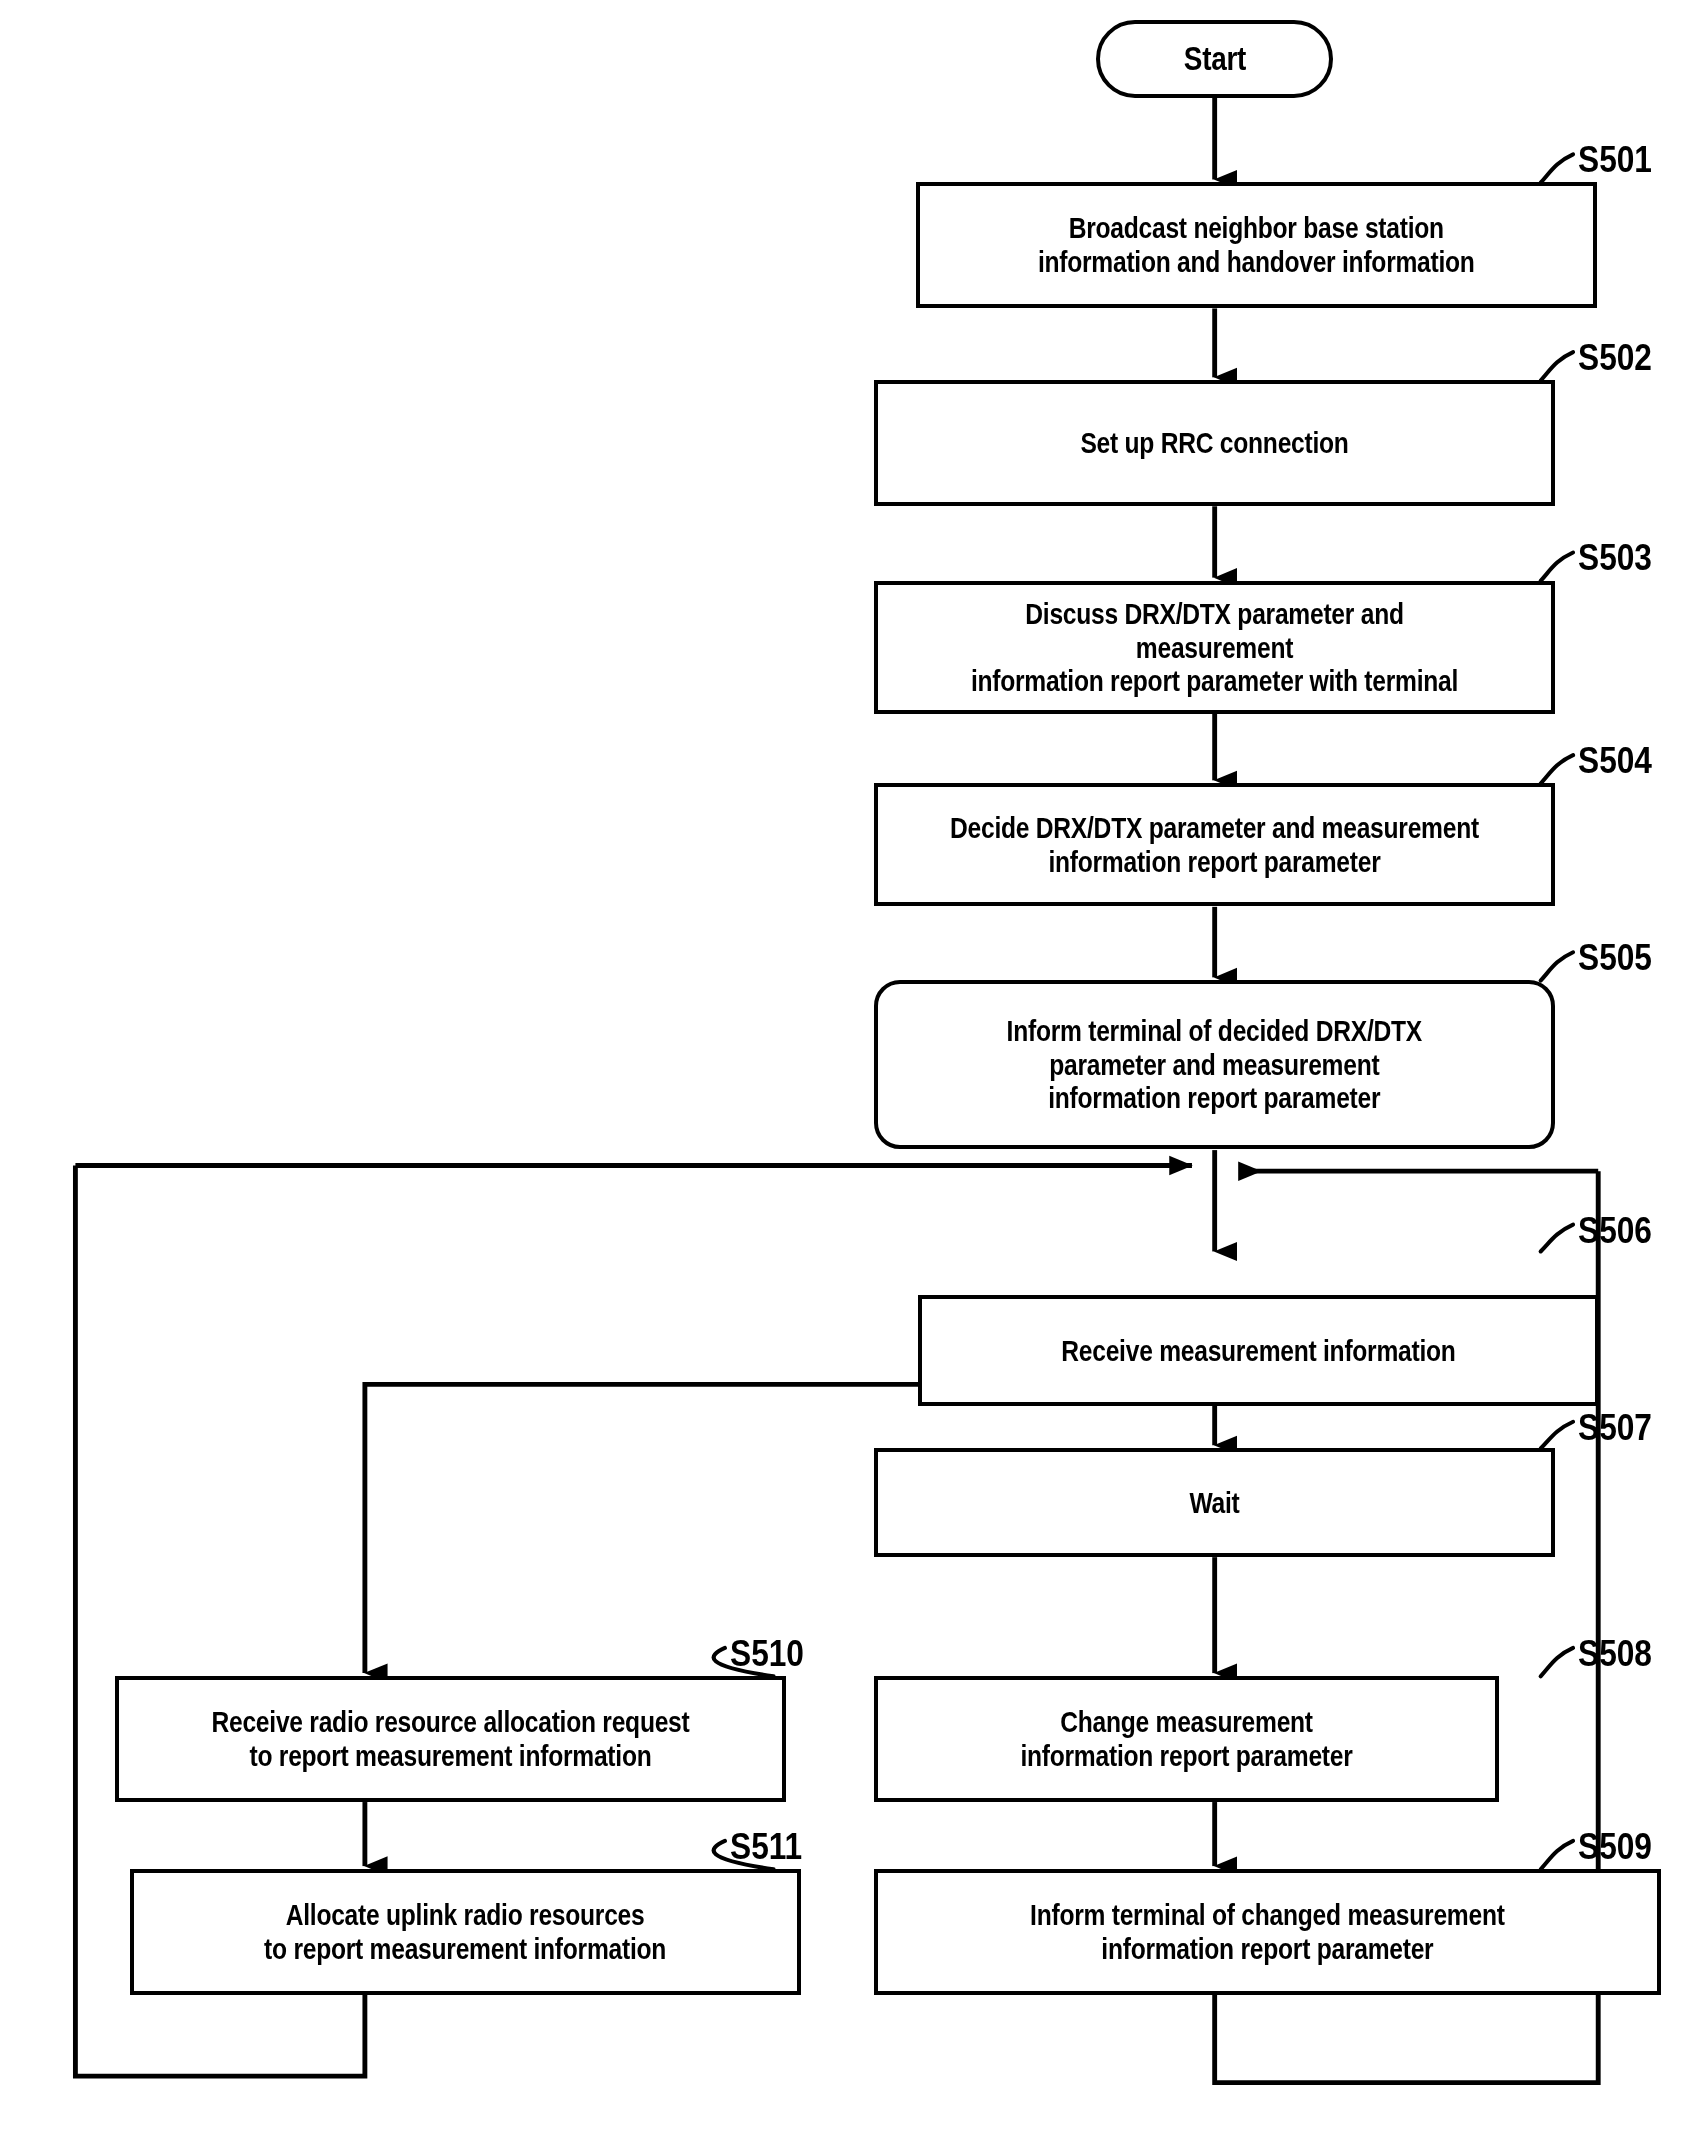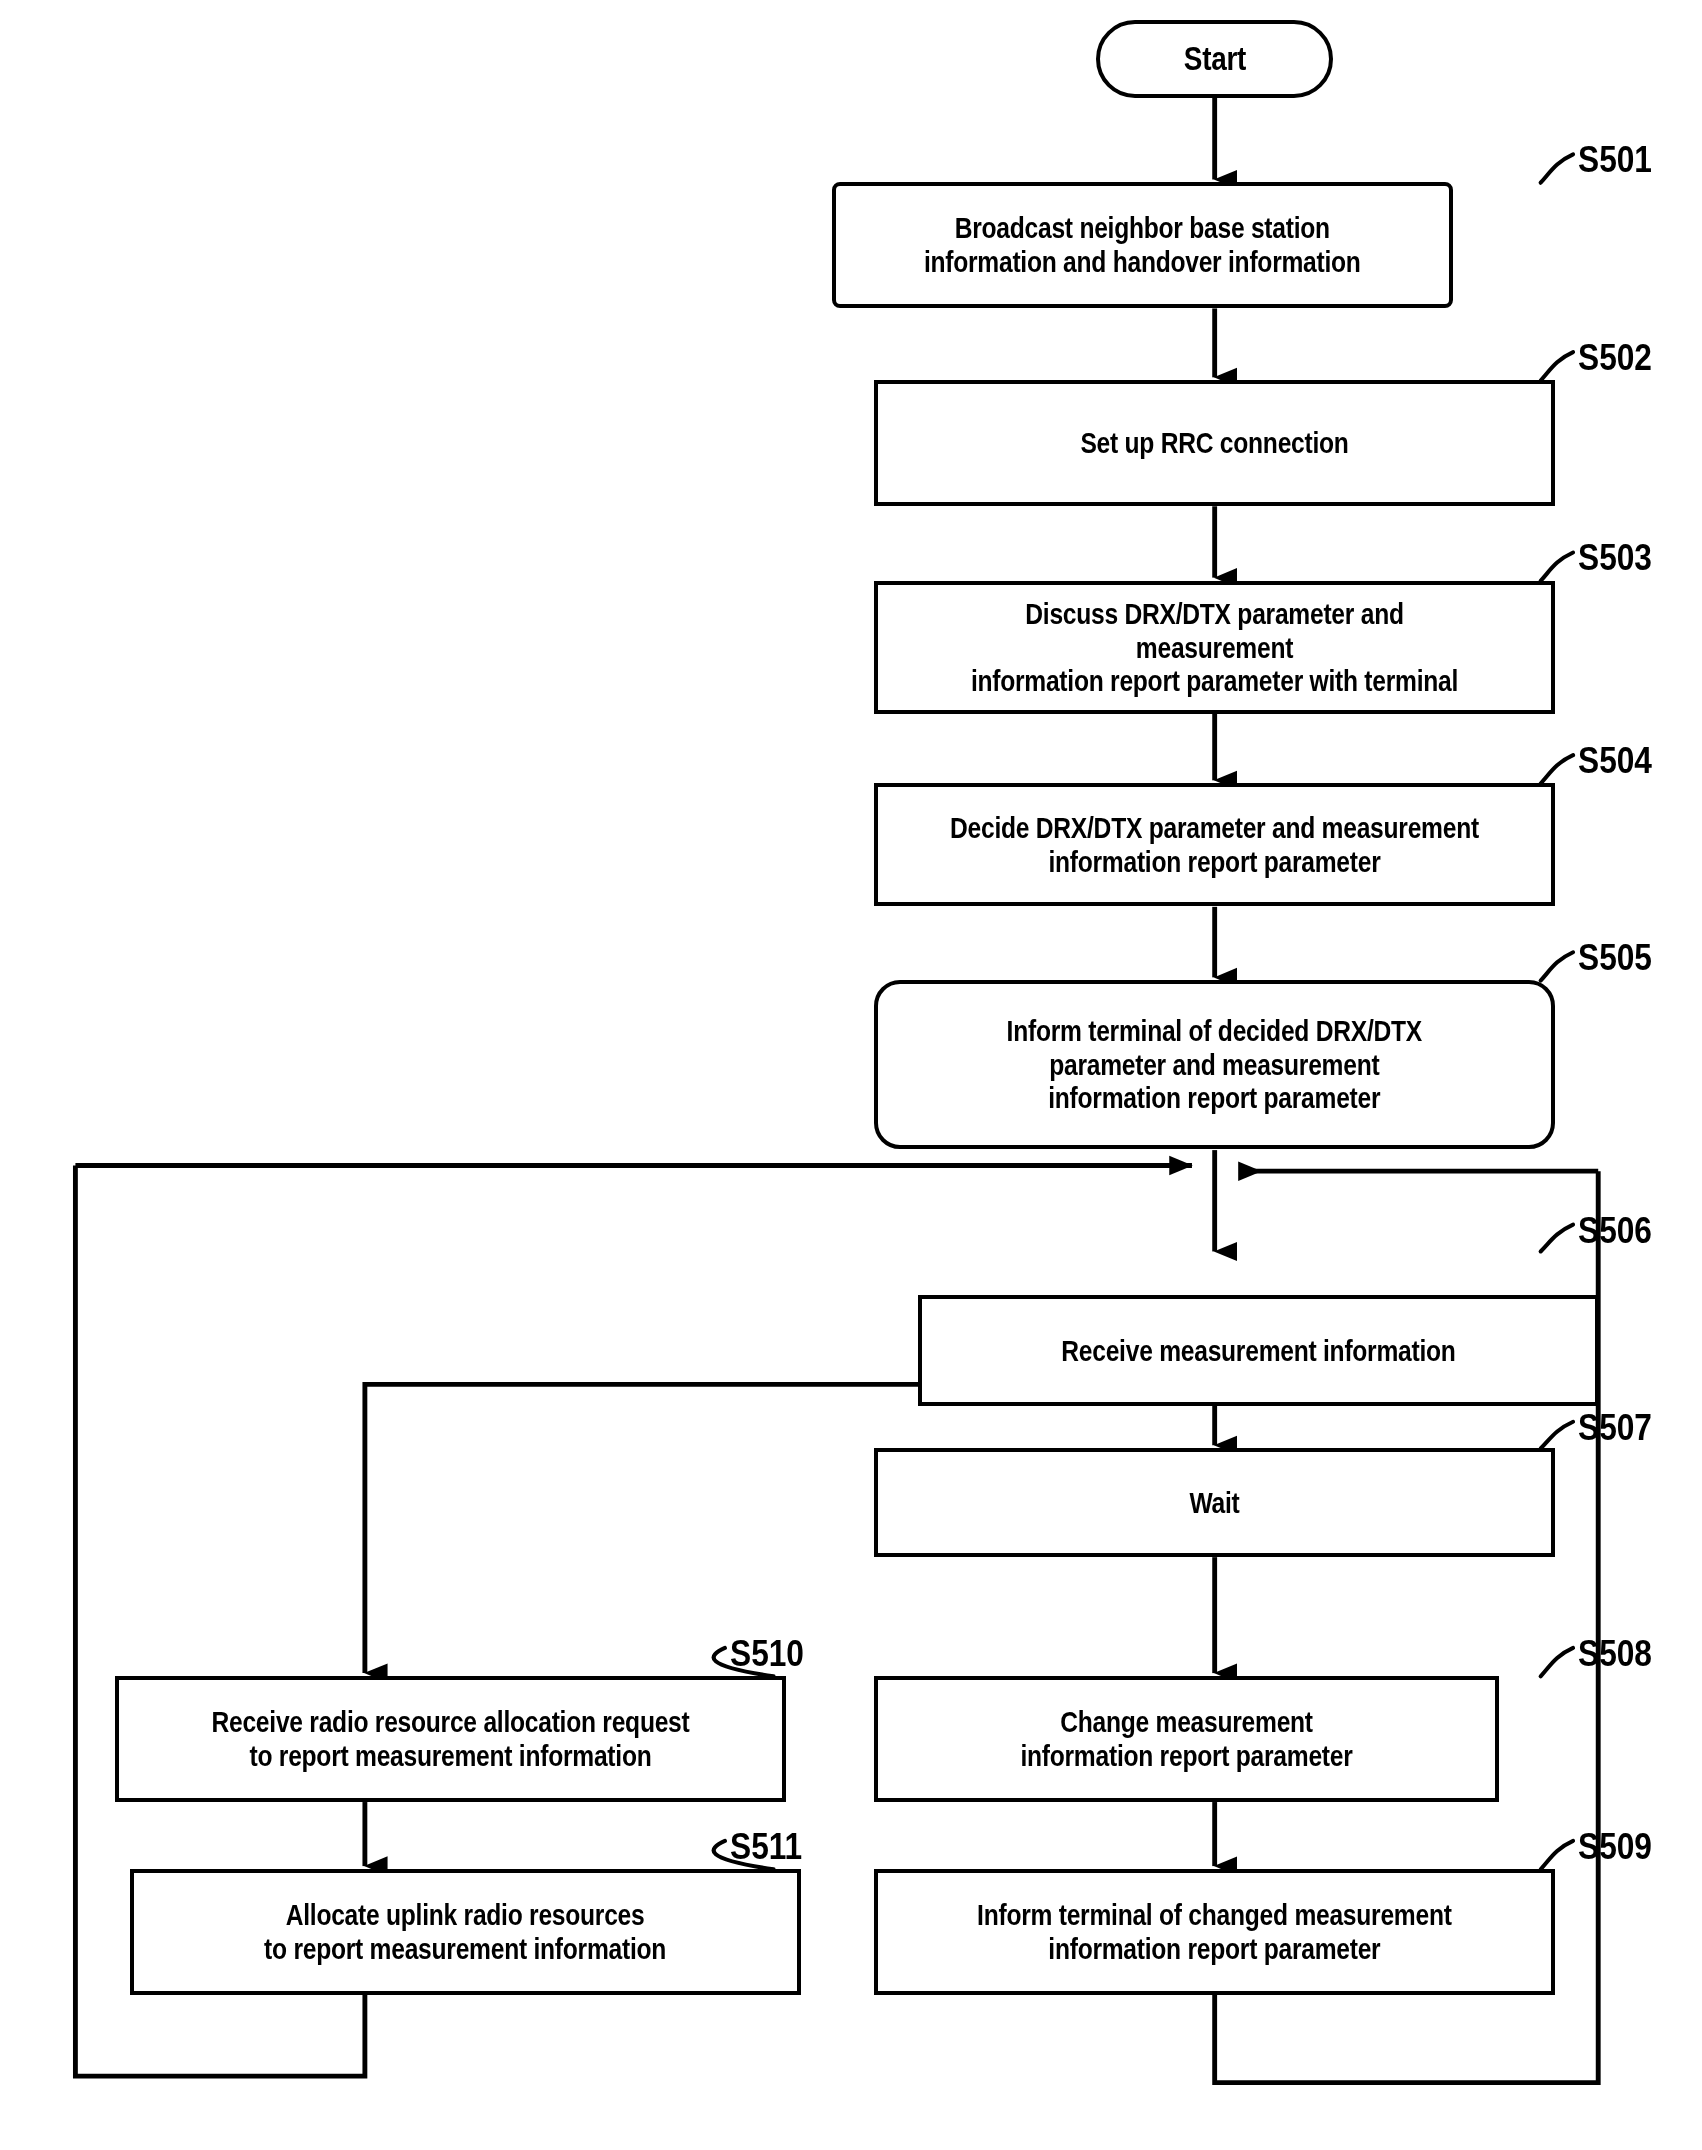--- a/index.html
+++ b/index.html
@@ -113,21 +113,21 @@
       <polyline points="450,2460 450,2560 93,2560 93,1437"></polyline>
 
       <polyline points="1498,2460 1498,2568 1971,2568 1971,1444"></polyline>
     </g>
   </svg>
 
   <div class="node terminator" style="left:1096px; top:19.5px; width:237px; height:78px;">
     <span class="txt">Start</span>
   </div>
 
-  <div class="node" style="left:832px; top:182px; width:621px; height:126px;border-radius:8px;">
+  <div class="node" style="left:916px; top:182px; width:681px; height:126px;">
     <span class="txt">Broadcast neighbor base station
 information and handover information</span>
   </div>
   <div class="steplabel" style="left:1578px; top:139px;">S501</div>
 
   <div class="node" style="left:874px; top:380px; width:681px; height:126px;">
     <span class="txt">Set up RRC connection</span>
   </div>
   <div class="steplabel" style="left:1578px; top:337px;">S502</div>
 
@@ -159,21 +159,21 @@
     <span class="txt">Wait</span>
   </div>
   <div class="steplabel" style="left:1578px; top:1407px;">S507</div>
 
   <div class="node" style="left:874px; top:1676px; width:625px; height:126px;">
     <span class="txt">Change measurement
 information report parameter</span>
   </div>
   <div class="steplabel" style="left:1578px; top:1633px;">S508</div>
 
-  <div class="node" style="left:874px; top:1869px; width:681px; height:126px;">
+  <div class="node" style="left:874px; top:1869px; width:787px; height:126px;">
     <span class="txt">Inform terminal of changed measurement
 information report parameter</span>
   </div>
   <div class="steplabel" style="left:1578px; top:1826px;">S509</div>
 
   <div class="node" style="left:115px; top:1676px; width:671px; height:126px;">
     <span class="txt">Receive radio resource allocation request
 to report measurement information</span>
   </div>
   <div class="steplabel" style="left:730px; top:1633px;">S510</div>

